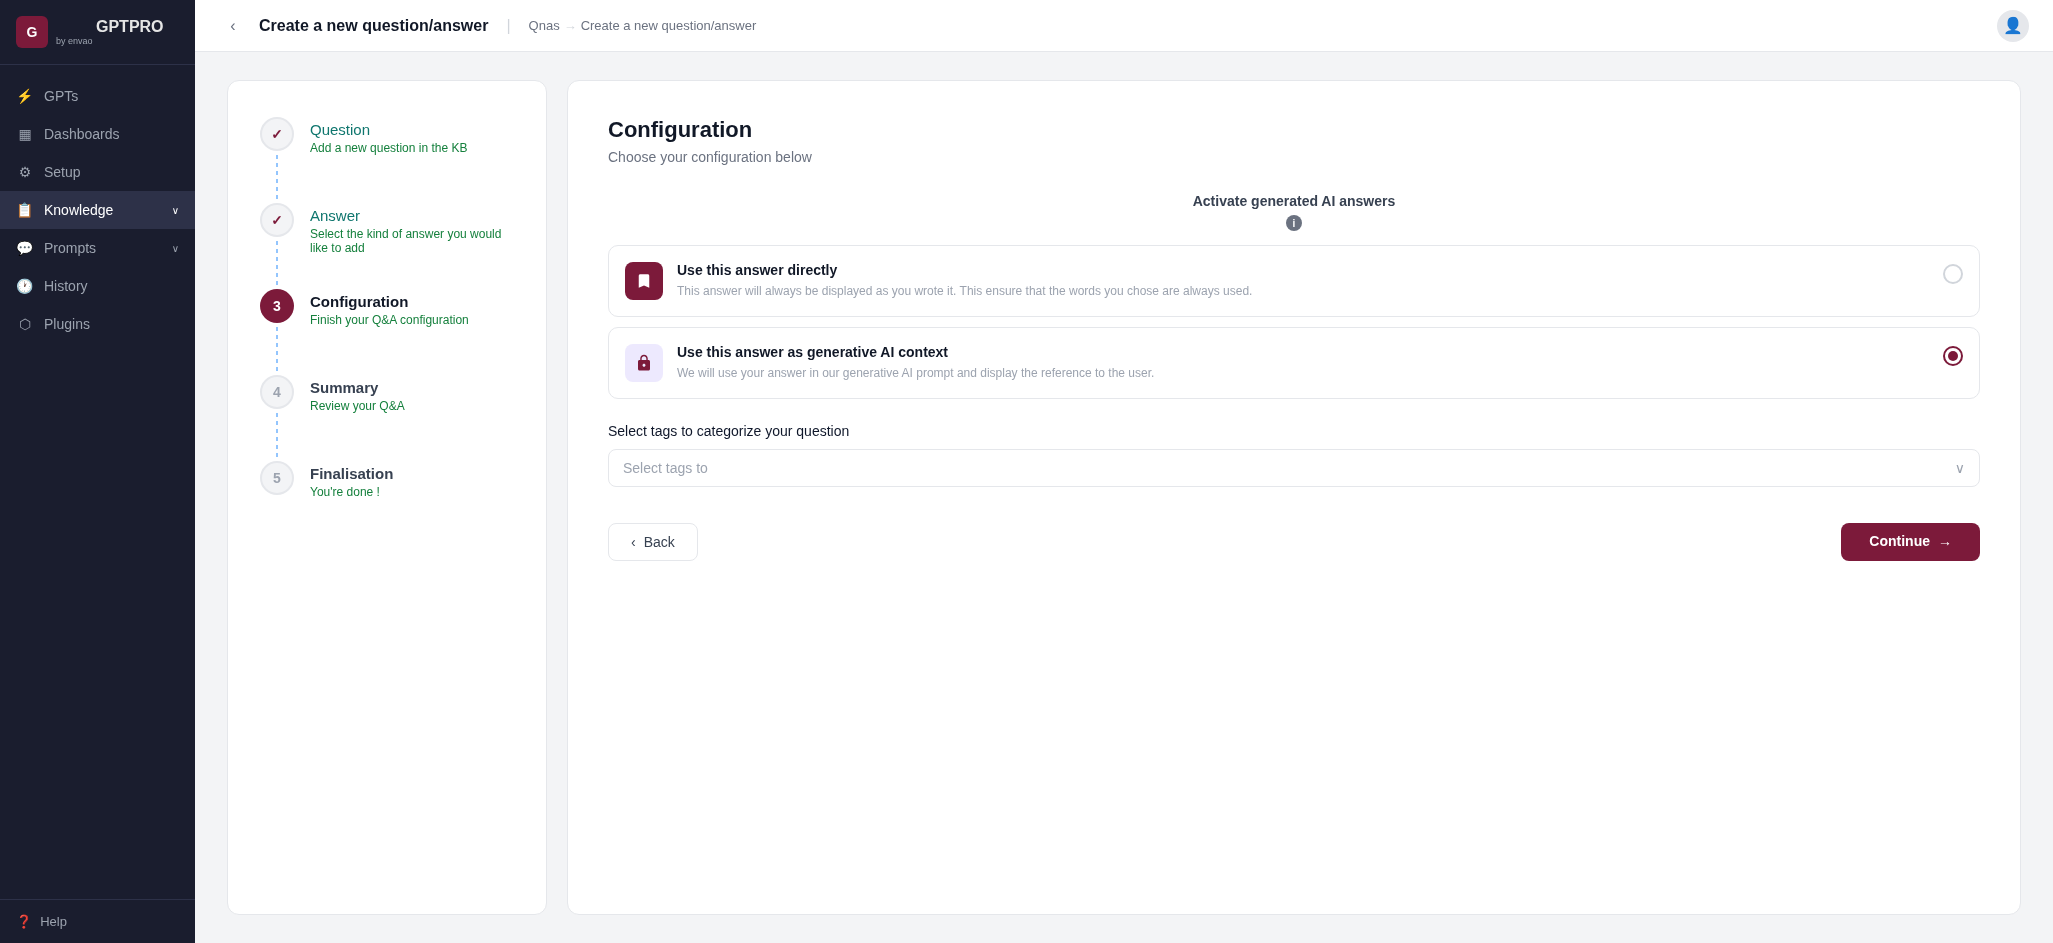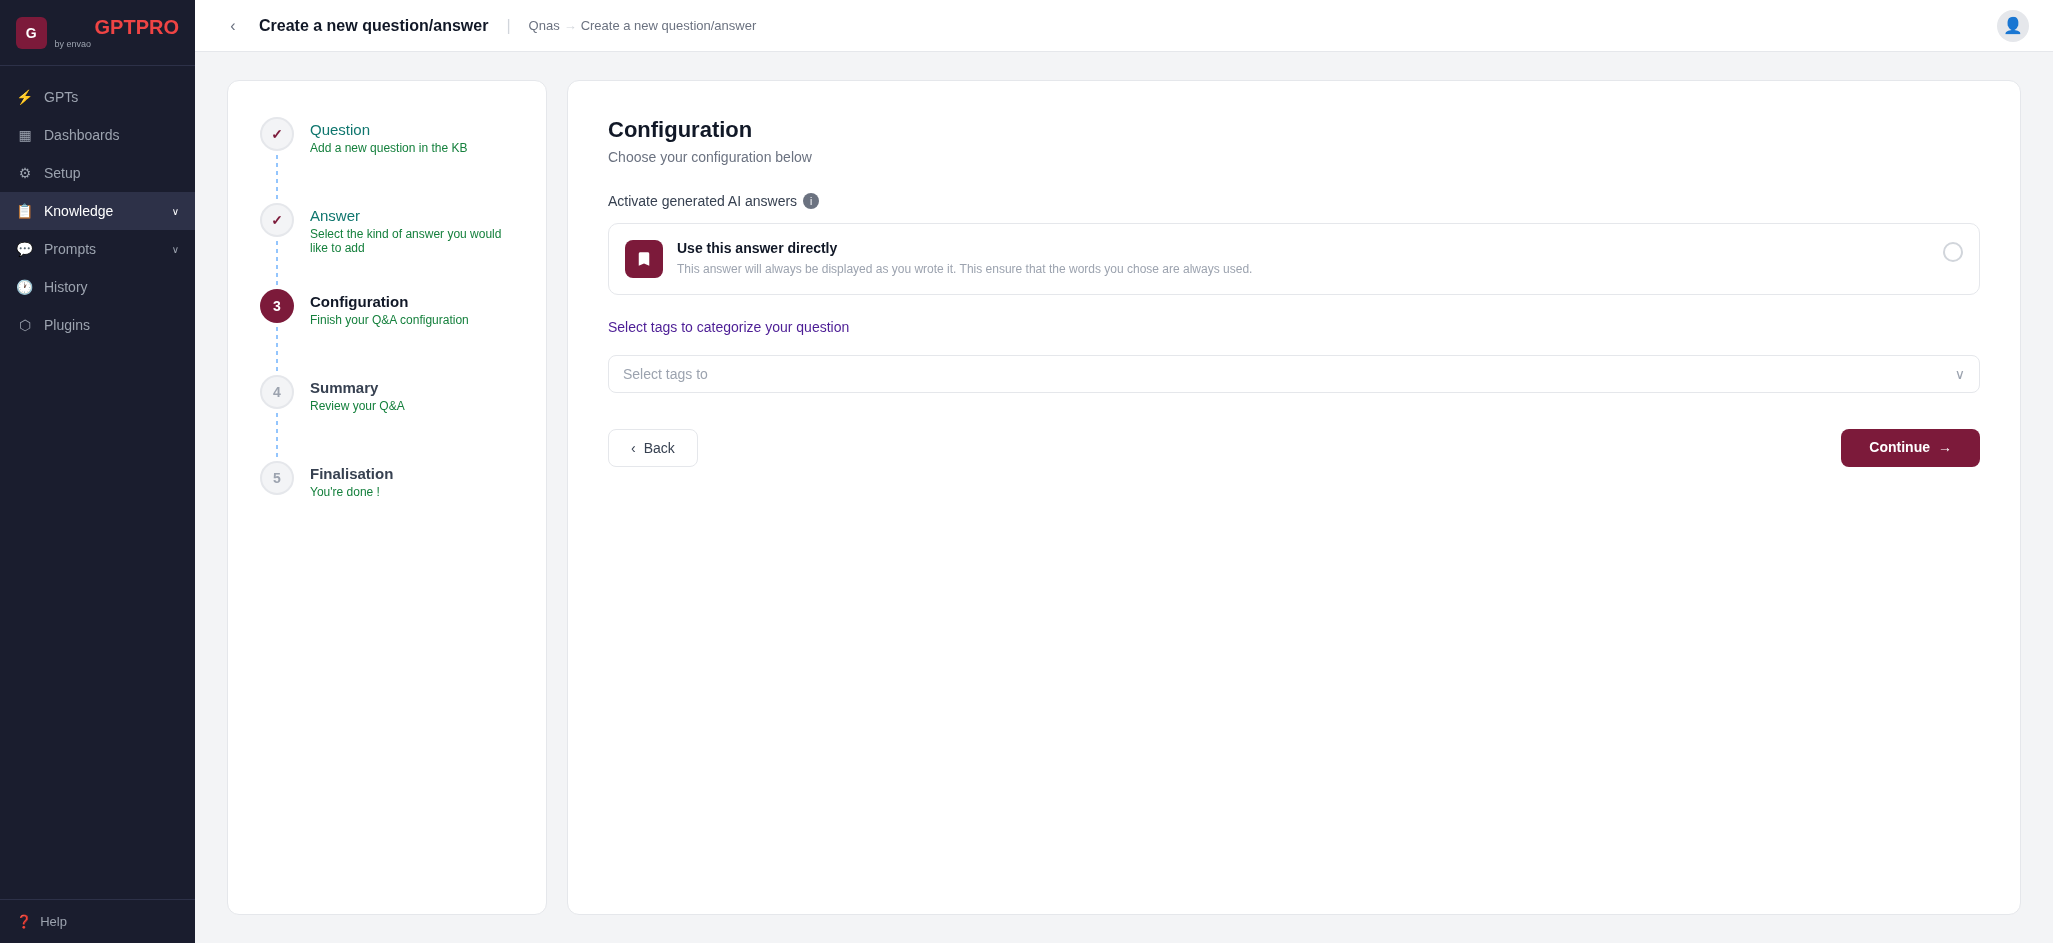--- a/index.html
+++ b/index.html
@@ -23,21 +23,21 @@
       border-bottom: 1px solid #2d3148;
     }
     .logo-icon {
       width: 32px;
       height: 32px;
       background: #7c1a3a;
       border-radius: 6px;
       display: flex; align-items: center; justify-content: center;
       font-size: 14px; color: white; font-weight: bold;
     }
-    .logo-text { color: #ef4444; font-size: 20px; font-weight: 700; margin-left: 40px; }
+    .logo-text { color: #e5e5e5; font-size: 16px; font-weight: 700; margin-left: 40px; }
     .logo-sub { color: #9ca3af; font-size: 9px; }
 
     .sidebar-nav { flex: 1; padding: 12px 0; }
     .nav-item {
       display: flex; align-items: center; gap: 10px;
       padding: 10px 16px; cursor: pointer; font-size: 14px;
       color: #9ca3af; transition: background 0.15s;
     }
     .nav-item.active { color: #ffffff; background: #2d3148; }
     .nav-item-icon { width: 18px; height: 18px; display: flex; align-items: center; justify-content: center; font-size: 14px; }
@@ -161,23 +161,23 @@
       border-radius: 12px;
       padding: 36px 40px;
       flex: 1;
       border: 1px solid #e5e7eb;
     }
 
     .config-title { font-size: 22px; font-weight: 700; color: #111827; margin-bottom: 6px; }
     .config-subtitle { font-size: 14px; color: #6b7280; margin-bottom: 28px; }
 
     .section-label {
-      font-size: 14px; font-weight: 400; color: #374151;
+      font-size: 14px; font-weight: 700; color: #374151;
       margin-bottom: 14px;
-      display: flex; align-items: center; gap: 6px;
+      display: flex; align-items: center; gap: 6px; flex-direction: column;
     }
     .info-icon {
       width: 16px; height: 16px; border-radius: 50%;
       background: #6b7280; color: white;
       font-size: 10px; display: flex; align-items: center; justify-content: center;
       cursor: pointer;
     }
 
     .option-card {
       display: flex;
@@ -218,21 +218,21 @@
       background: white;
     }
     .radio-btn.selected::after {
       content: '';
       width: 10px; height: 10px;
       border-radius: 50%;
       background: #7c1a3a;
     }
 
     .tags-section { margin-top: 24px; }
-    .tags-label { font-size: 14px; font-weight: 500; color: #4c1d95; margin-bottom: 20px; }
+    .tags-label { font-size: 14px; font-weight: 500; color: #0f172a; margin-bottom: 10px; }
 
     .tags-select {
       width: 100%;
       padding: 10px 14px;
       border: 1px solid #e5e7eb;
       border-radius: 8px;
       font-size: 14px;
       color: #9ca3af;
       background: white;
       display: flex; align-items: center; justify-content: space-between;
@@ -413,20 +413,32 @@
               <path d="M17 3H7c-1.1 0-2 .9-2 2v16l7-3 7 3V5c0-1.1-.9-2-2-2z"></path>
             </svg>
         </div>
         <div class="option-text">
           <div class="option-title">Use this answer directly</div>
           <div class="option-desc">This answer will always be displayed as you wrote it. This ensure that the words you chose are always used.</div>
         </div>
         <div class="radio-btn"></div>
       </div>
 
+      <div class="option-card">
+        <div class="option-icon-wrap ai">
+          <svg width="18" height="18" viewBox="0 0 24 24" fill="#7c1a3a">
+              <path d="M18 8h-1V6c0-2.76-2.24-5-5-5S7 3.24 7 6v2H6c-1.1 0-2 .9-2 2v10c0 1.1.9 2 2 2h12c1.1 0 2-.9 2-2V10c0-1.1-.9-2-2-2zm-6 9c-1.1 0-2-.9-2-2s.9-2 2-2 2 .9 2 2-.9 2-2 2zm3.1-9H8.9V6c0-1.71 1.39-3.1 3.1-3.1 1.71 0 3.1 1.39 3.1 3.1v2z"></path>
+            </svg>
+        </div>
+        <div class="option-text">
+          <div class="option-title">Use this answer as generative AI context</div>
+          <div class="option-desc">We will use your answer in our generative AI prompt and display the reference to the user.</div>
+        </div>
+        <div class="radio-btn selected"></div>
+      </div>
 
       <div class="tags-section">
         <div class="tags-label">Select tags to categorize your question</div>
         <div class="tags-select">
           <span>Select tags to</span>
           <span>∨</span>
         </div>
       </div>
 
       <div class="actions">

